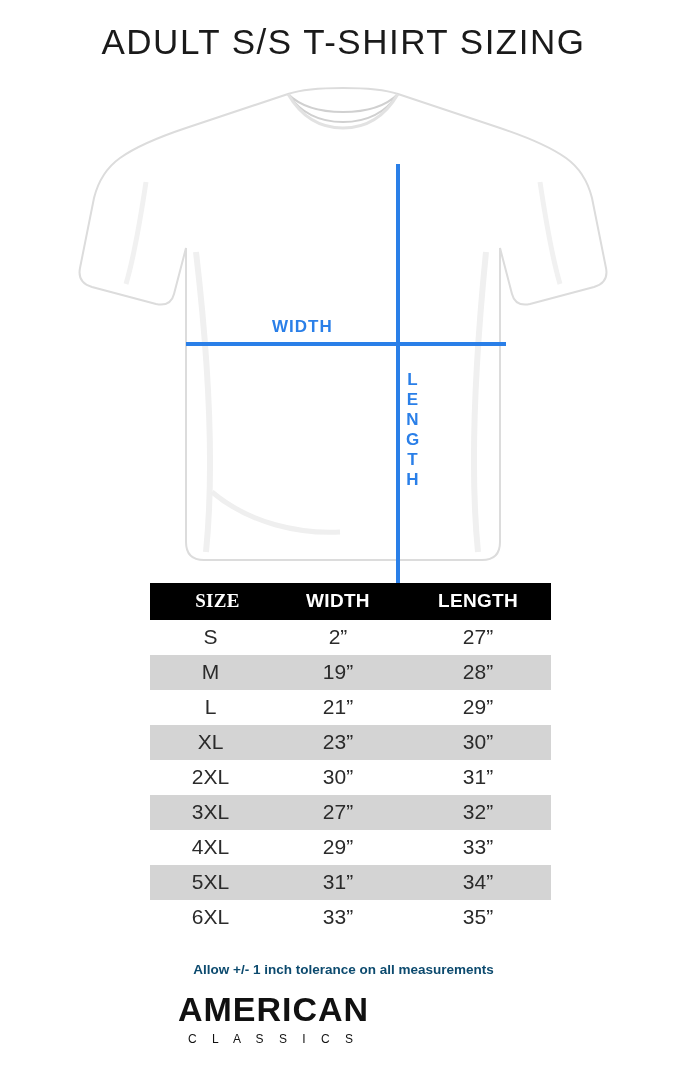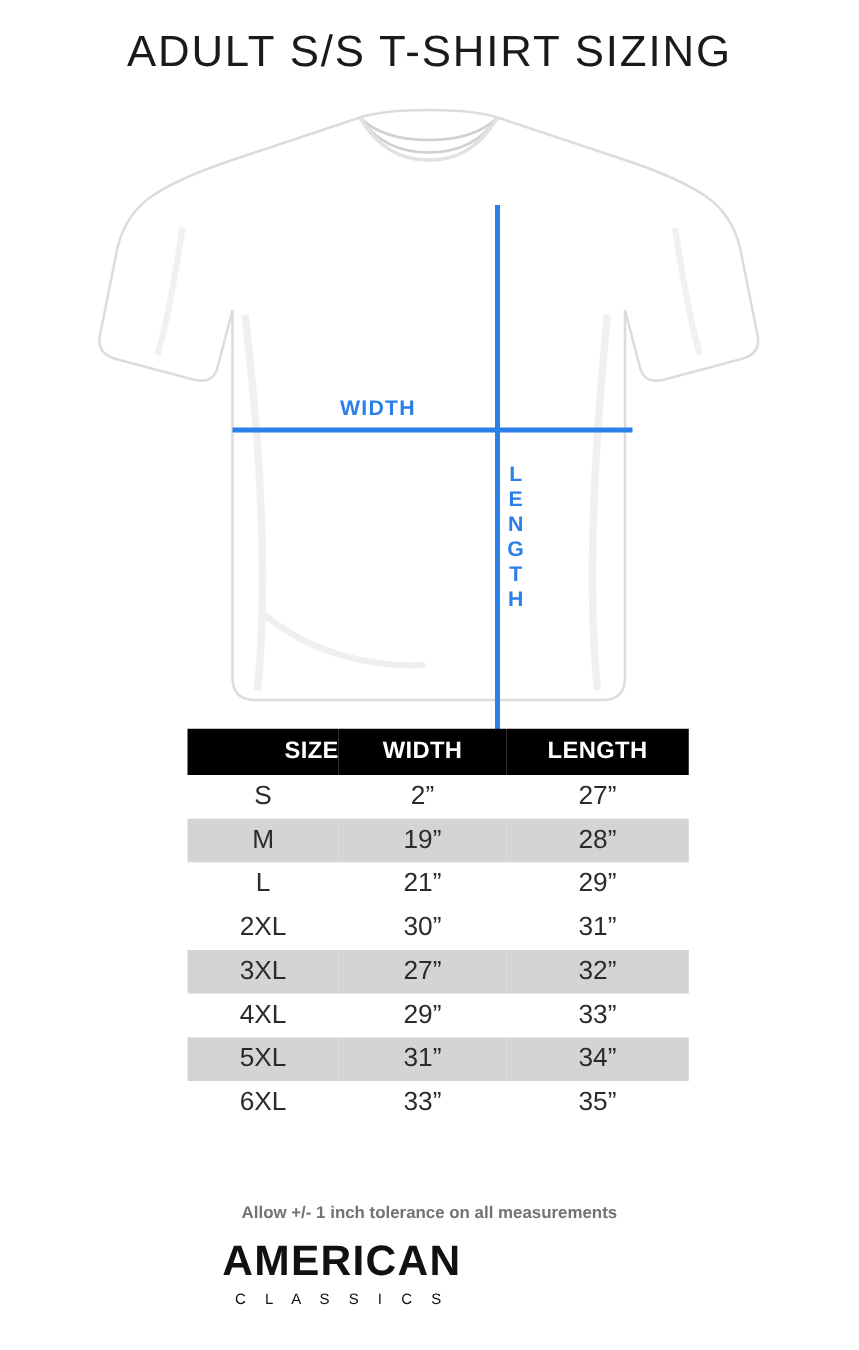--- a/index.html
+++ b/index.html
@@ -101,41 +101,41 @@
     table-layout: fixed;
   }
   table.size-table th {
     background: #000000;
     color: #ffffff;
     font-size: 19px;
     font-weight: bold;
     padding: 7px 0 8px 0;
     letter-spacing: 0.3px;
   }
-  table.size-table th.c1 { text-align: right; padding-left: 14px; width: 107px;}
+  table.size-table th.c1 { text-align: center; padding-left: 14px; width: 107px; font-family: Liberation Serif, serif;}
   table.size-table th.c2 { text-align: center; width: 134px;}
   table.size-table th.c3 { text-align: center; width: 146px;}
   table.size-table td {
     font-size: 21px;
     color: #2b2b2b;
     text-align: center;
     padding: 5px 0 6px 0;
     font-weight: 400;
     font-family: "Liberation Sans", sans-serif;
   }
   table.size-table tr.odd td { background: #ffffff; }
   table.size-table tr.even td { background: #d4d4d4; }
   table.size-table td.c1 { }
   .note {
     position: absolute;
     top: 962px;
     left: 0;
     width: 687px;
     text-align: center;
-    color: #737373;
+    color: #0c4a6e;
     font-size: 13.5px;
     font-weight: bold;
   }
 
   
   .brand {
     position: absolute;
     top: 992px;
     left: 0;
     width: 547px;
@@ -225,20 +225,25 @@
         <tr class="even">
           <td class="c1">M</td>
           <td class="c2">19”</td>
           <td class="c3">28”</td>
         </tr>
         <tr class="odd">
           <td class="c1">L</td>
           <td class="c2">21”</td>
           <td class="c3">29”</td>
         </tr>
+        <tr class="even">
+          <td class="c1">XL</td>
+          <td class="c2">23”</td>
+          <td class="c3">30”</td>
+        </tr>
         <tr class="odd">
           <td class="c1">2XL</td>
           <td class="c2">30”</td>
           <td class="c3">31”</td>
         </tr>
         <tr class="even">
           <td class="c1">3XL</td>
           <td class="c2">27”</td>
           <td class="c3">32”</td>
         </tr>

